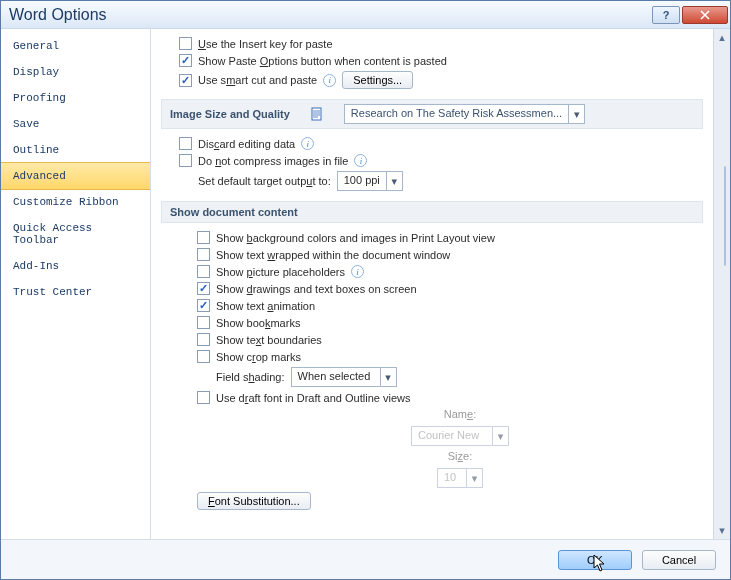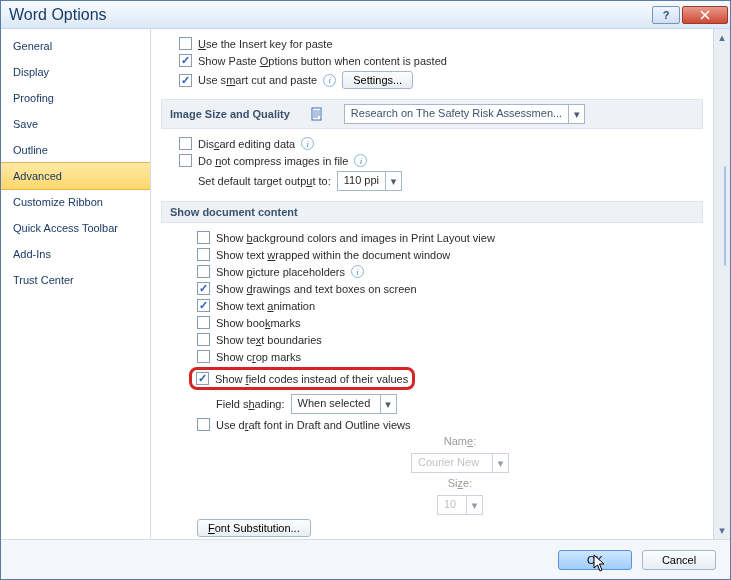--- a/index.html
+++ b/index.html
@@ -10,21 +10,21 @@
 .titlebar { height: 28px; background: linear-gradient(#f7fbff,#dce8f6); display: flex; align-items: center; padding: 0 2px 0 8px; border-bottom: 1px solid #c9d8eb; }
 .titlebar .title { flex: 1; color: #1b3a66; font-size: 16px; }
 .winbtns { display: flex; gap: 0; }
 .winbtn { width: 28px; height: 18px; border: 1px solid #7a95b8; border-radius: 2px; background: linear-gradient(#eef5fd,#cfe0f3); display:flex; align-items:center; justify-content:center; color:#30527a; font-weight:bold; margin-left:2px; cursor:pointer;}
 .winbtn.close { width: 46px; background: linear-gradient(#e89a8e,#cf4934); color:#fff; border-color:#9a3a2c;}
 .winbtn svg { width:10px; height:10px; }
 
 .body { flex:1; display:flex; background:#fff; min-height:0; }
 
 .sidebar { width: 150px; background:#fff; border-right:1px solid #d6dde6; padding-top:4px; }
-.navitem { padding: 7px 12px; color:#1b3a66; cursor:pointer; }
+.navitem { padding: 7px 12px; color:#1b3a66; cursor:pointer;font-family:Liberation Mono, monospace; }
 .navitem.selected { background: linear-gradient(#ffe9a6,#ffd86b); border:1px solid #e6b84a; border-left:none; border-right:none; margin: -1px 0; }
 
 .main { flex:1; display:flex; min-width:0; }
 .scrollpane { flex:1; padding: 6px 10px 6px 10px; overflow:hidden; }
 .vsb { width:17px; background:#e9eef5; border-left:1px solid #cfd8e4; display:flex; flex-direction:column; align-items:center;}
 .vsb .arrow { height:17px; width:100%; display:flex;align-items:center;justify-content:center;color:#5a7090;}
 .vsb .track { flex:1; position:relative; }
 .vsb .thumb { position:absolute; left:2px; right:2px; top:120px; height:100px; background:linear-gradient(#e6eefa,#c9dbf2); border:1px solid #a9c2e2; border-radius:2px;}
 
 .sectionhdr { background:#eef1f5; border:1px solid #dfe5ec; padding:4px 8px; color:#3b536f; font-weight:bold; display:flex; align-items:center; gap:20px; margin: 8px 0 6px 0;}
@@ -125,21 +125,21 @@
         </div>
         <div class="row">
           <span class="cb"></span>
           <span>Do <u>n</u>ot compress images in file</span>
           <span class="info">i</span>
         </div>
         <div class="row">
           <span style="width:13px"></span>
           <span>Set default target outp<u>u</u>t to:</span>
           <span class="combo">
-            <span class="cval">110 ppi</span>
+            <span class="cval">100 ppi</span>
             <span class="cdrop">▾</span>
           </span>
         </div>
 
         <div class="sectionhdr">
           <span>Show document content</span>
         </div>
 
         <div class="row indent2">
           <span class="cb"></span>
@@ -166,26 +166,20 @@
           <span class="cb"></span>
           <span>Show boo<u>k</u>marks</span>
         </div>
         <div class="row indent2">
           <span class="cb"></span>
           <span>Show te<u>x</u>t boundaries</span>
         </div>
         <div class="row indent2">
           <span class="cb"></span>
           <span>Show c<u>r</u>op marks</span>
-        </div>
-        <div class="row" style="padding-left:28px">
-          <span class="highlight">
-            <span class="cb checked"></span>
-            <span>Show <u>f</u>ield codes instead of their values</span>
-          </span>
         </div>
         <div class="row indent2">
           <span style="width:13px"></span>
           <span>Field s<u>h</u>ading:</span>
           <span class="combo">
             <span class="cval" style="min-width:88px">When selected</span>
             <span class="cdrop">▾</span>
           </span>
         </div>
         <div class="row indent2">

